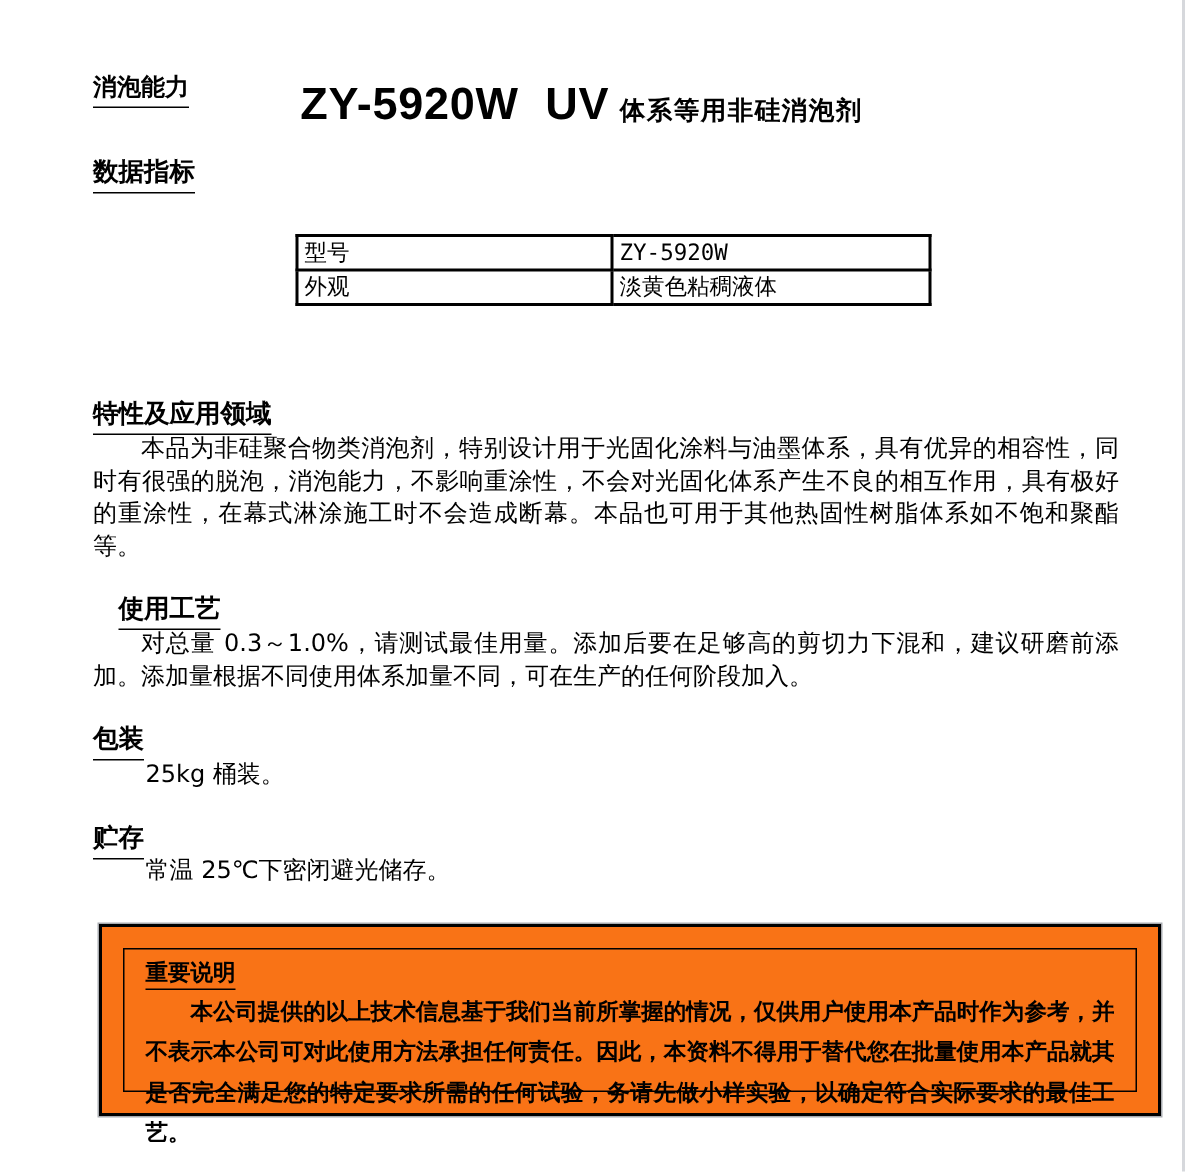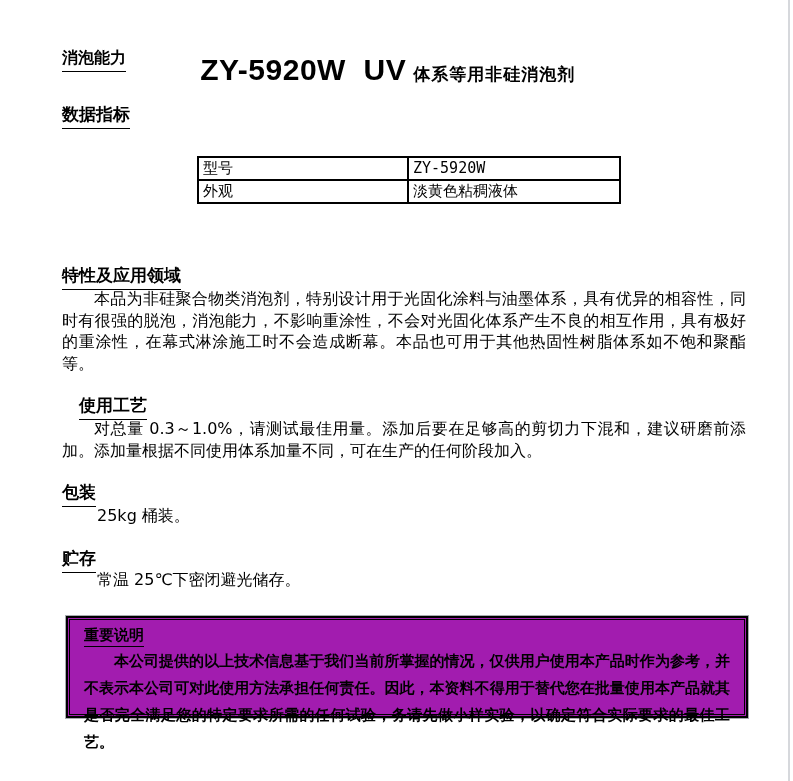--- a/index.html
+++ b/index.html
@@ -69,22 +69,22 @@
 
   .line { font-size: 16px; }
   .p-pack  { left: 97px; top: 506px; }
   .p-store { left: 97px; top: 570px; }
 
   
   .notice-outer {
     left: 66px; top: 616px; width: 676px; height: 96px;
     border: 2px solid #000;
     box-shadow: 0 0 0 1px #a8abb0;
-    background: #a21caf;
-    padding: 1px;
+    background: #f97316;
+    padding: 14px;
   }
   .notice-inner {
     border: 1px solid #000;
     width: 100%; height: 100%;
     box-sizing: border-box;
     padding: 5px 14px 0 14px;
   }
   .notice-heading {
     font-size: 15px; font-weight: bold;
     display: inline-block;

